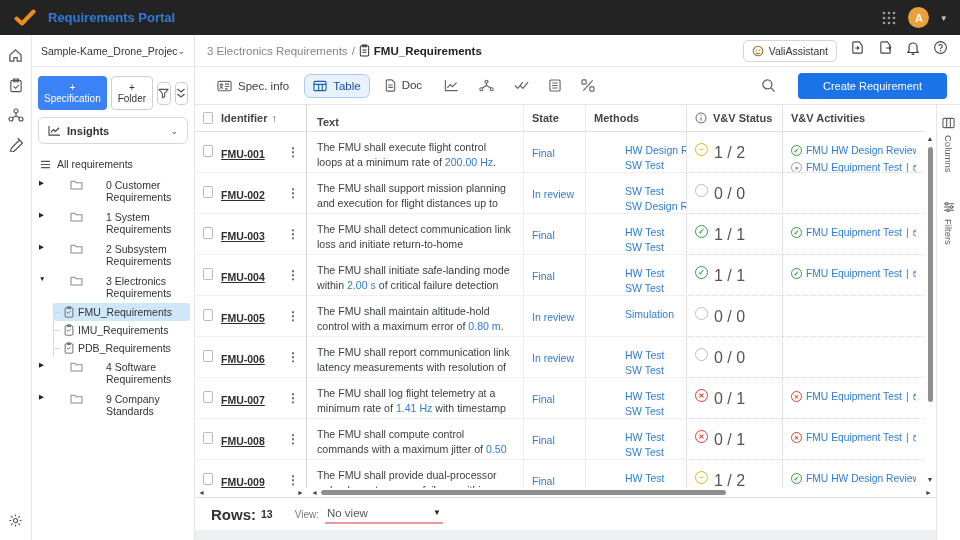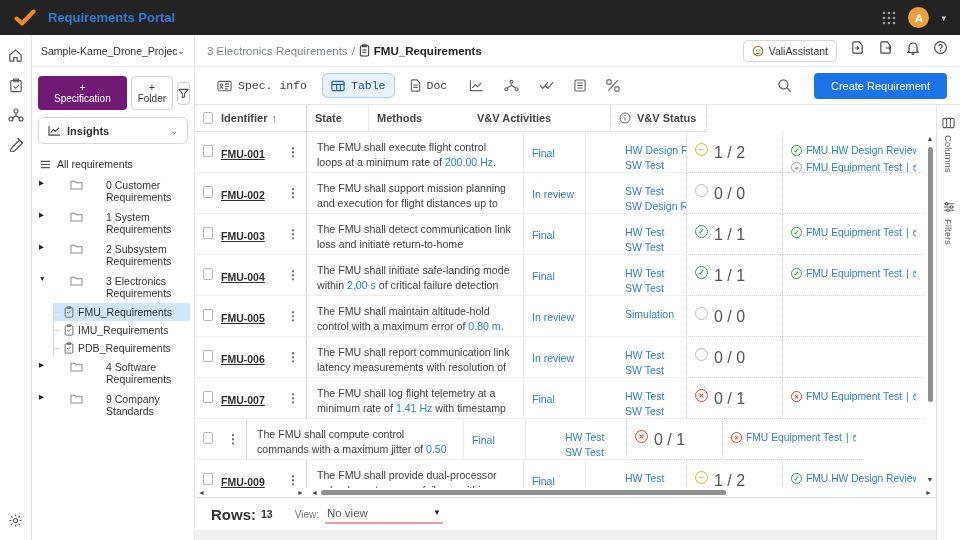--- a/index.html
+++ b/index.html
@@ -19,21 +19,21 @@
   .body { flex:1; display:flex; min-height:0; }
   .rail { width:32px; border-right:1px solid #e5e5e5; background:#fff; display:flex; flex-direction:column; align-items:center; padding:13px 0 12px; gap:15px; flex:none; }
   .rail .spacer { margin-top:auto; }
   .rail-ic { color:#555; display:flex; cursor:pointer; }
 
   .sidebar { width:163px; border-right:1px solid #e5e5e5; background:#fff; display:flex; flex-direction:column; flex:none; overflow:hidden; }
   .project-row { height:32px; border-bottom:1px solid #ebebeb; display:flex; align-items:center; padding:0 9px; flex:none; }
   .project-name { font-size:10.5px; color:#333; font-weight:500; white-space:nowrap; overflow:hidden; }
   .project-caret { margin-left:auto; color:#555; font-size:9px; }
   .sb-actions { display:flex; gap:4px; padding:9px 6px 4px; align-items:center; }
-  .btn-spec { background:#701a75; color:#fff; font-size:10px; font-weight:500; border:none; border-radius:4px; padding:6px 16px; cursor:pointer; font-family:inherit; }
+  .btn-spec { background:#3b82f6; color:#fff; font-size:10px; font-weight:500; border:none; border-radius:4px; padding:6px 6px; cursor:pointer; font-family:inherit; }
   .btn-folder { background:#fff; color:#333; font-size:10px; border:1px solid #cfcfcf; border-radius:4px; padding:5px 6px; cursor:pointer; font-family:inherit; }
   .btn-sq { background:#fff; border:1px solid #cfcfcf; border-radius:4px; width:21px; height:23px; display:flex; align-items:center; justify-content:center; cursor:pointer; color:#555; }
   .insights { margin:3px 6px 7px; border:1px solid #d8d8d8; border-radius:6px; height:27px; display:flex; align-items:center; gap:6px; padding:0 9px; cursor:pointer; }
   .insights-label { font-size:11px; font-weight:700; color:#333; }
   .insights-caret { margin-left:auto; color:#555; font-size:9px; }
   .tree { flex:1; padding:2px 4px; overflow:hidden; }
   .tree-row { display:flex; align-items:flex-start; gap:23px; padding:4px 3px; font-size:10.5px; color:#333; cursor:pointer; }
   .tree-row .arrow { width:8px; font-size:6.5px; color:#222; flex:none; }
   .all-req { font-size:10.5px; color:#333; display:flex; align-items:center; gap:6px; padding:5px 4px; cursor:pointer; }
   .tree-children { margin-left:17px; border-left:1px solid #dadada; }
@@ -45,25 +45,25 @@
   .main { flex:1; display:flex; flex-direction:column; min-width:0; background:#fff; }
   .main-header { height:32px; border-bottom:1px solid #ebebeb; display:flex; align-items:center; padding:0 12px; flex:none; }
   .crumb-parent { color:#80868b; font-size:11.5px; }
   .crumb-sep { color:#80868b; font-size:11.5px; margin:0 4px; }
   .crumb-cur { display:flex; align-items:center; gap:4px; font-size:11.5px; font-weight:700; color:#222; }
   .mh-right { margin-left:auto; display:flex; align-items:flex-start; gap:13px; }
   .assistant-btn { border:1px solid #d5d5d5; border-radius:5px; height:22px; display:flex; align-items:center; gap:5px; padding:0 8px; font-size:10.5px; color:#333; background:#fff; cursor:pointer; font-family:inherit; }
   .mh-ic { color:#444; display:flex; cursor:pointer; }
 
   .toolbar { height:38px; border-bottom:1px solid #e5e5e5; display:flex; align-items:center; padding:0 13px; gap:6px; flex:none; }
-  .tab { display:flex; align-items:flex-end; gap:6px; font-size:11.5px; color:#3c4043; padding:5px 8px; border:1px solid transparent; border-radius:6px; cursor:pointer; background:none; font-family:Liberation Mono, monospace; }
+  .tab { display:flex; align-items:flex-start; gap:6px; font-size:11.5px; color:#3c4043; padding:5px 8px; border:1px solid transparent; border-radius:6px; cursor:pointer; background:none; font-family:Liberation Sans, sans-serif; }
   .tab.active { background:#e7f2fd; border-color:#a9cdf0; color:#174ea6; }
   .tool-ic { padding:4px 7px; color:#5f6368; display:flex; cursor:pointer; }
   .tb-right { margin-left:auto; display:flex; align-items:center; gap:15px; }
-  .btn-create { background:#1a73e8; color:#fff; border:none; border-radius:4px; font-size:11px; font-weight:500; padding:7px 17px; cursor:pointer; font-family:inherit; }
+  .btn-create { background:#1a73e8; color:#fff; border:none; border-radius:4px; font-size:11px; font-weight:500; padding:7px 25px; cursor:pointer; font-family:inherit; }
 
   .content-row { flex:1; display:flex; min-height:0; }
   .center { flex:1; display:flex; flex-direction:column; min-width:0; }
   .table-area { height:383px; position:relative; overflow:hidden; flex:none; }
   .thead, .tr { display:flex; }
   .thead { height:27px; }
   .tr { height:41px; }
   .td, .th { padding:0 8px; overflow:hidden; }
   .th { display:flex; align-items:center; gap:4px; font-size:11px; font-weight:700; color:#454545; border-bottom:1px solid #e0e0e0; }
   .c-check { width:26px; flex:none; display:flex; align-items:flex-start; padding-top:13px; }
@@ -450,33 +450,34 @@
           <div class="table-area">
             <div class="thead">
               <div class="th c-check">
                   <span class="cb"></span>
                 </div>
               <div class="th c-id">
                 <span>Identifier</span>
                 <span style="color:#666;font-weight:400;">↑</span>
               </div>
               <div class="th c-kebab"></div>
+              <div class="th c-text">Text</div>
               <div class="th c-state">State</div>
               <div class="th c-methods">Methods</div>
-              <div class="th c-act">V&amp;V Activities</div>
               <div class="th c-vv">
                 <span style="display:flex;">
                   <svg width="12" height="12" viewBox="0 0 12 12" fill="none" stroke="#666" stroke-width="1">
                       <circle cx="6" cy="6" r="5"></circle>
                       <path d="M6 5.3V8.6"></path>
                       <circle cx="6" cy="3.4" r="0.6" fill="#666" stroke="none"></circle>
                     </svg>
                 </span>
                 <span>V&amp;V Status</span>
               </div>
+              <div class="th c-act">V&amp;V Activities</div>
             </div>
             <div id="tbody">
                 <div class="tr">
                   <div class="td c-check">
                     <span class="cb"></span>
                   </div>
                   <div class="td c-id"><span class="id-link">FMU-001</span></div>
                   <div class="td c-kebab"><span class="kebab">⋮</span></div>
                   <div class="td c-text">
                     <div class="req-text"><span>The FMU shall execute flight control loops at a minimum rate of </span><span class="hl">200.00 Hz</span><span>.</span></div>
@@ -660,20 +661,21 @@
                           <path d="M1 3.4 6 5.8l5-2.4M6 5.8V11"></path>
                         </svg>
                       </span>
                     </div>
                   </div>
                 </div>
                 <div class="tr">
                   <div class="td c-check">
                     <span class="cb"></span>
                   </div>
+                  <div class="td c-id"><span class="id-link">FMU-008</span></div>
                   <div class="td c-kebab"><span class="kebab">⋮</span></div>
                   <div class="td c-text">
                     <div class="req-text"><span>The FMU shall compute control commands with a maximum jitter of </span><span class="hl">0.50 ms</span></div>
                   </div>
                   <div class="td c-state"><span class="state-txt">Final</span></div>
                   <div class="td c-methods">
                     <div class="method-line">HW Test</div>
                     <div class="method-line">SW Test</div>
                   </div>
                   <div class="td c-vv">

